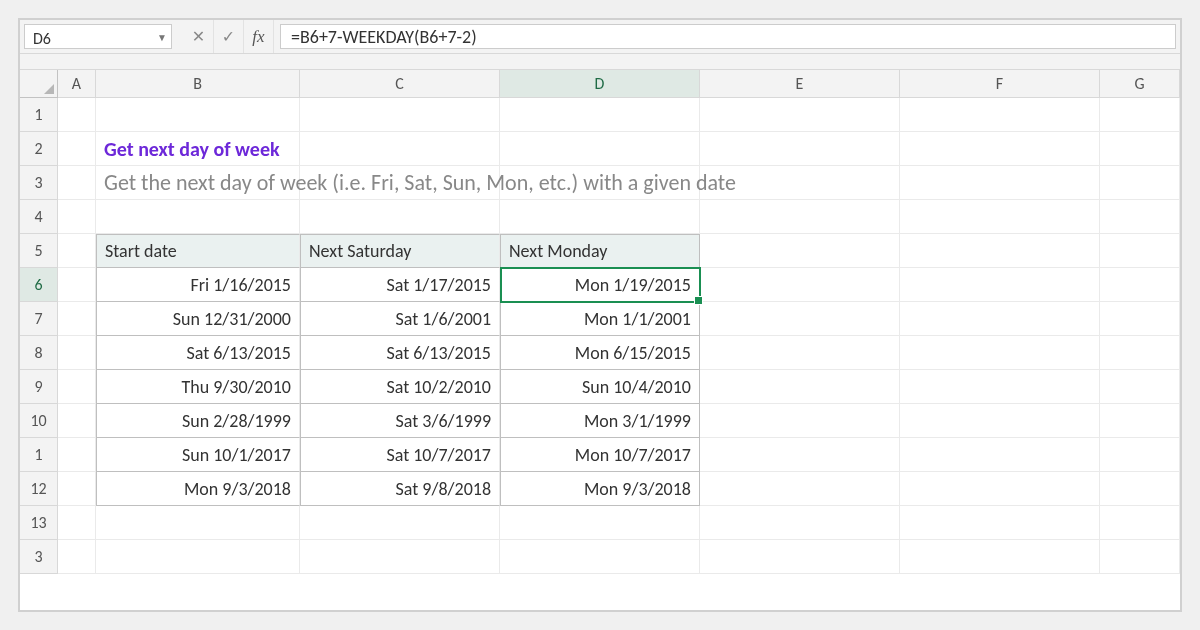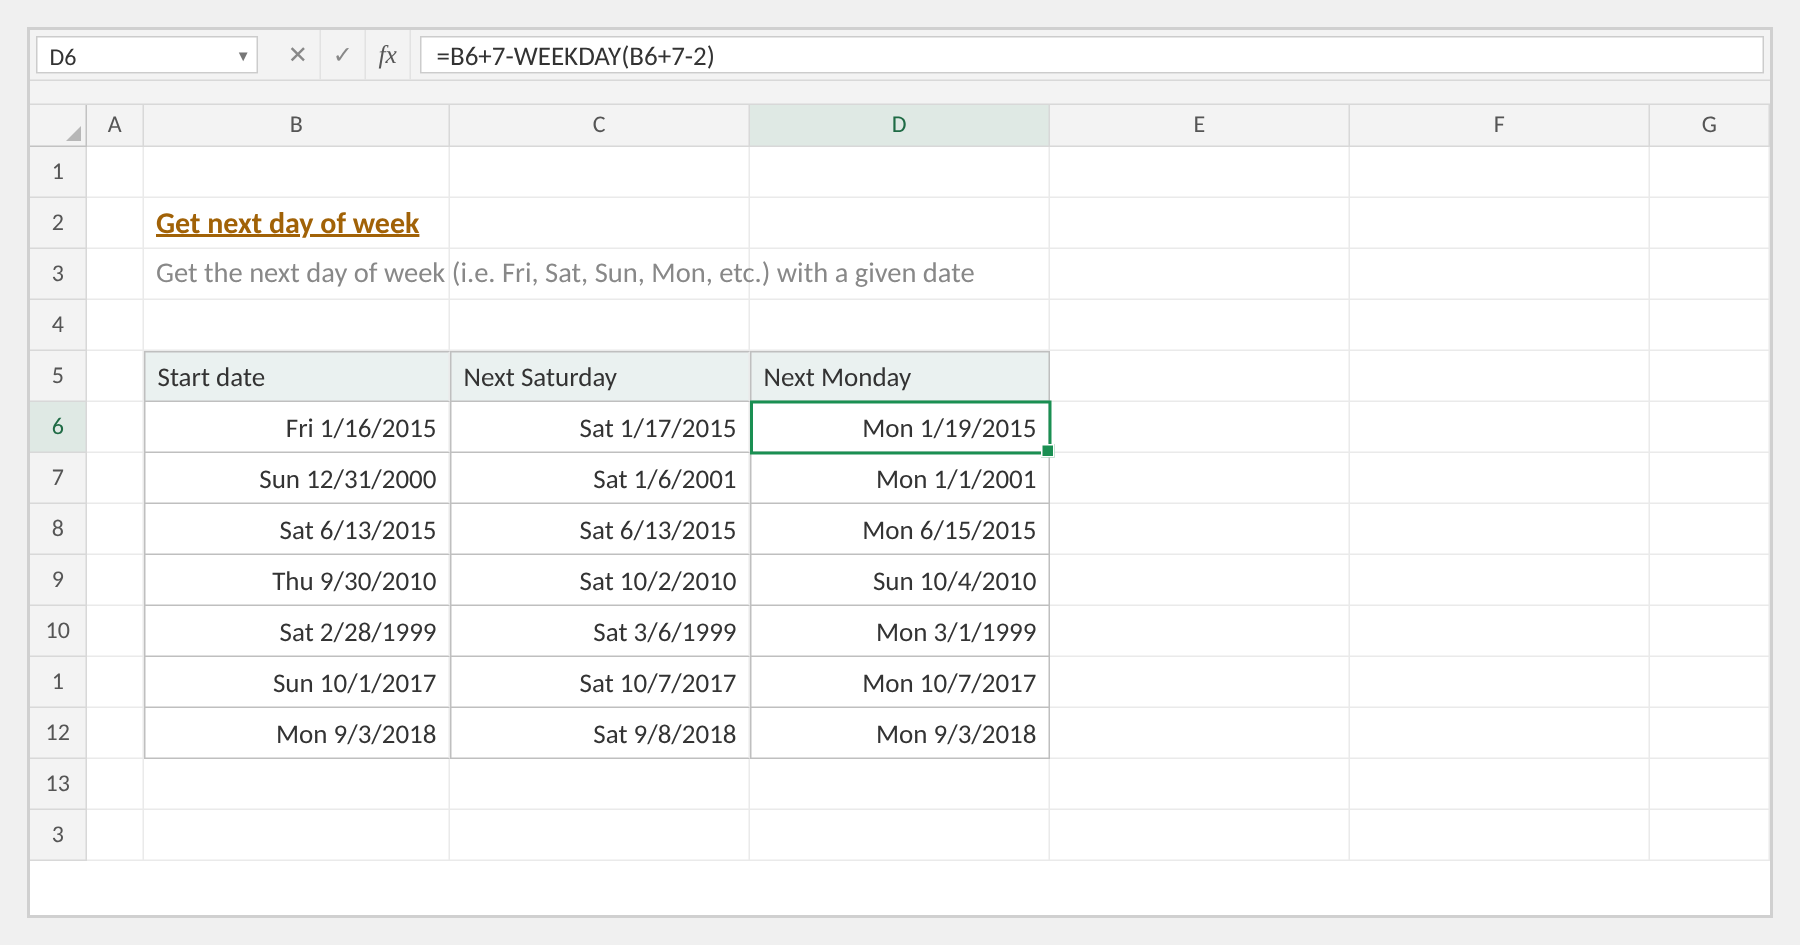--- a/index.html
+++ b/index.html
@@ -101,23 +101,23 @@
     height: 34px;
     border-right: 1px solid #eaeaea;
     border-bottom: 1px solid #eaeaea;
     padding: 0 8px;
     display: flex; align-items: center;
     background: #fff;
     white-space: nowrap;
     overflow: visible;
   }
   .title {
-    font-weight: bold; font-size: 20px; color: #a16207; text-decoration: underline;
-  }
-  .subtitle { color: #888; font-size: 19px; }
+    font-weight: bold; font-size: 20px; color: #6d28d9;
+  }
+  .subtitle { color: #888; font-size: 22px; }
   .tbl-header {
     background: #eaf1f0;
     border-top: 1px solid #bfbfbf;
     border-bottom: 1px solid #bfbfbf;
     border-left: 1px solid #bfbfbf;
     font-size: 18px;
     color: #333;
     justify-content: flex-start;
   }
   .tbl-header.last { border-right: 1px solid #bfbfbf; }
@@ -292,21 +292,21 @@
     <div class="cell tbl-cell last">
         <span>Sun 10/4/2010</span>
       </div>
     <div class="cell"></div>
     <div class="cell"></div>
     <div class="cell"></div>
 
     <div class="row-header">10</div>
     <div class="cell"></div>
     <div class="cell tbl-cell">
-        <span>Sat 2/28/1999</span>
+        <span>Sun 2/28/1999</span>
       </div>
     <div class="cell tbl-cell">
         <span>Sat 3/6/1999</span>
       </div>
     <div class="cell tbl-cell last">
         <span>Mon 3/1/1999</span>
       </div>
     <div class="cell"></div>
     <div class="cell"></div>
     <div class="cell"></div>

